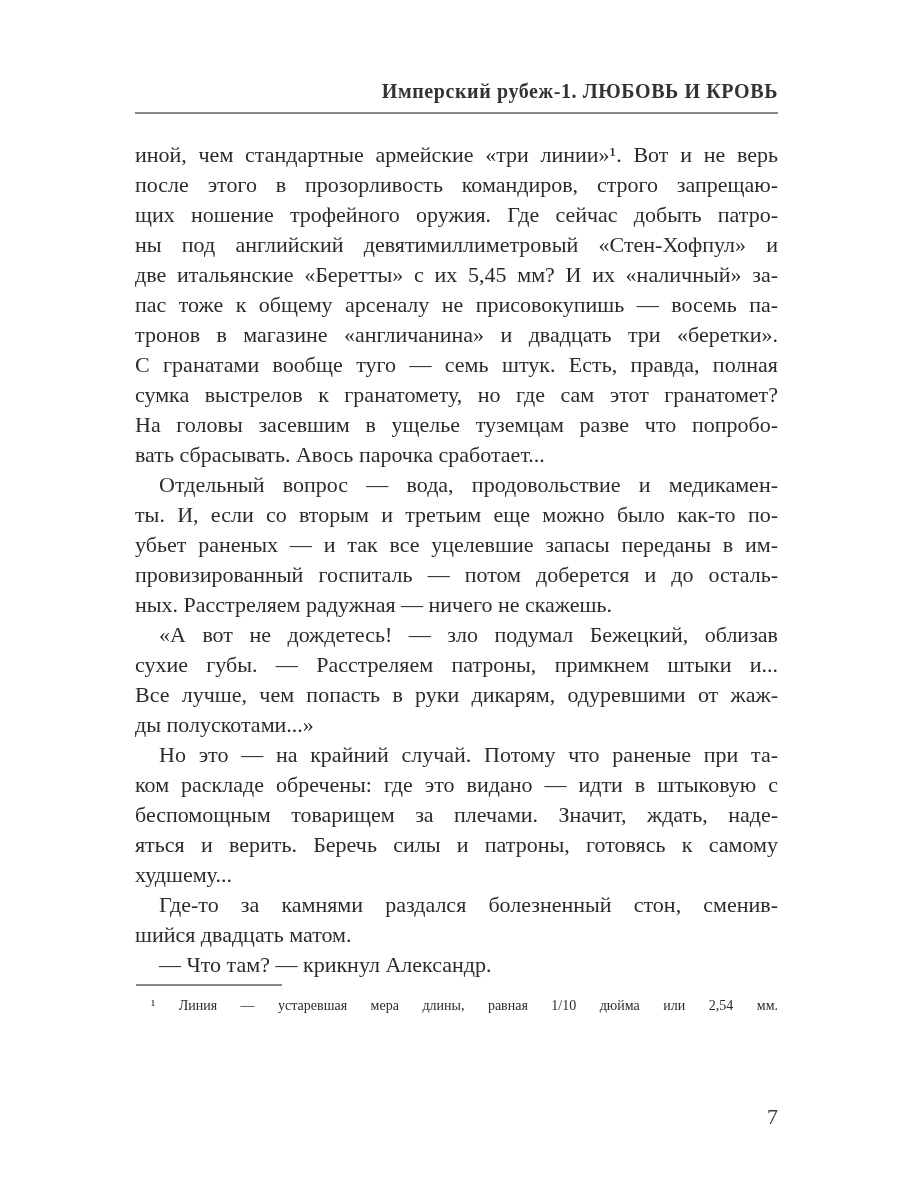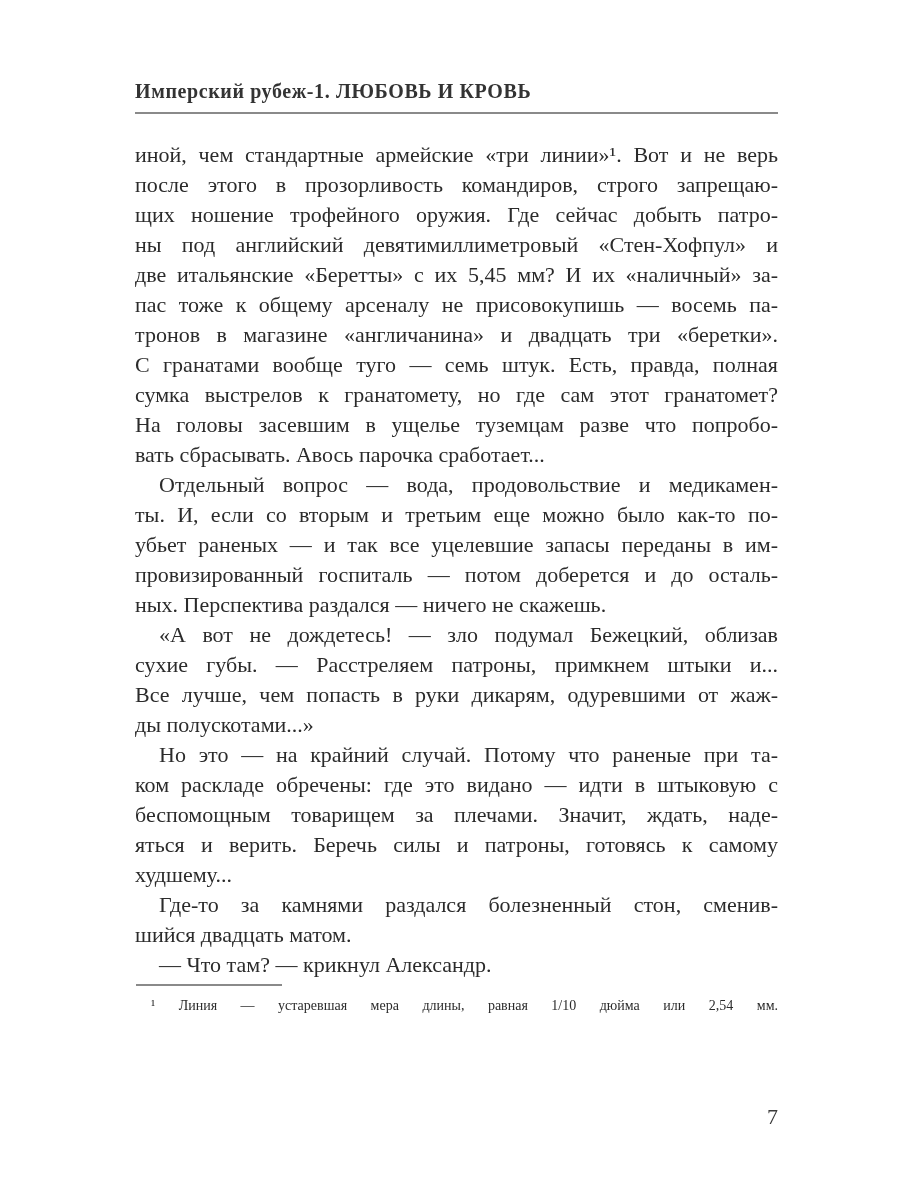--- a/index.html
+++ b/index.html
@@ -19,20 +19,21 @@
     overflow:hidden;
   }
   .content{
     position:absolute;
     left:135px;
     top:0;
     width:643px;
   }
   .running-header{
     padding-top:80px;
+    text-align:right;
     font-weight:bold;
     font-size:20px;
     line-height:22px;
     letter-spacing:0.6px;
     color:#333333;
     white-space:nowrap;
   }
   .header-rule{
     border:none;
     border-top:2px solid var(--rule);
@@ -108,21 +109,21 @@
           <div class="line">С гранатами вообще туго — семь штук. Есть, правда, полная</div>
           <div class="line">сумка выстрелов к гранатомету, но где сам этот гранатомет?</div>
           <div class="line">На головы засевшим в ущелье туземцам разве что попробо-</div>
           <div class="line last">вать сбрасывать. Авось парочка сработает...</div>
         </div>
         <div class="paragraph">
           <div class="line indent">Отдельный вопрос — вода, продовольствие и медикамен-</div>
           <div class="line">ты. И, если со вторым и третьим еще можно было как-то по-</div>
           <div class="line">убьет раненых — и так все уцелевшие запасы переданы в им-</div>
           <div class="line">провизированный госпиталь — потом доберется и до осталь-</div>
-          <div class="line last">ных. Перспектива раздался — ничего не скажешь.</div>
+          <div class="line last">ных. Расстреляем радужная — ничего не скажешь.</div>
         </div>
         <div class="paragraph">
           <div class="line indent">«А вот не дождетесь! — зло подумал Бежецкий, облизав</div>
           <div class="line">сухие губы. — Расстреляем патроны, примкнем штыки и...</div>
           <div class="line">Все лучше, чем попасть в руки дикарям, одуревшими от жаж-</div>
           <div class="line last">ды полускотами...»</div>
         </div>
         <div class="paragraph">
           <div class="line indent">Но это — на крайний случай. Потому что раненые при та-</div>
           <div class="line">ком раскладе обречены: где это видано — идти в штыковую с</div>

